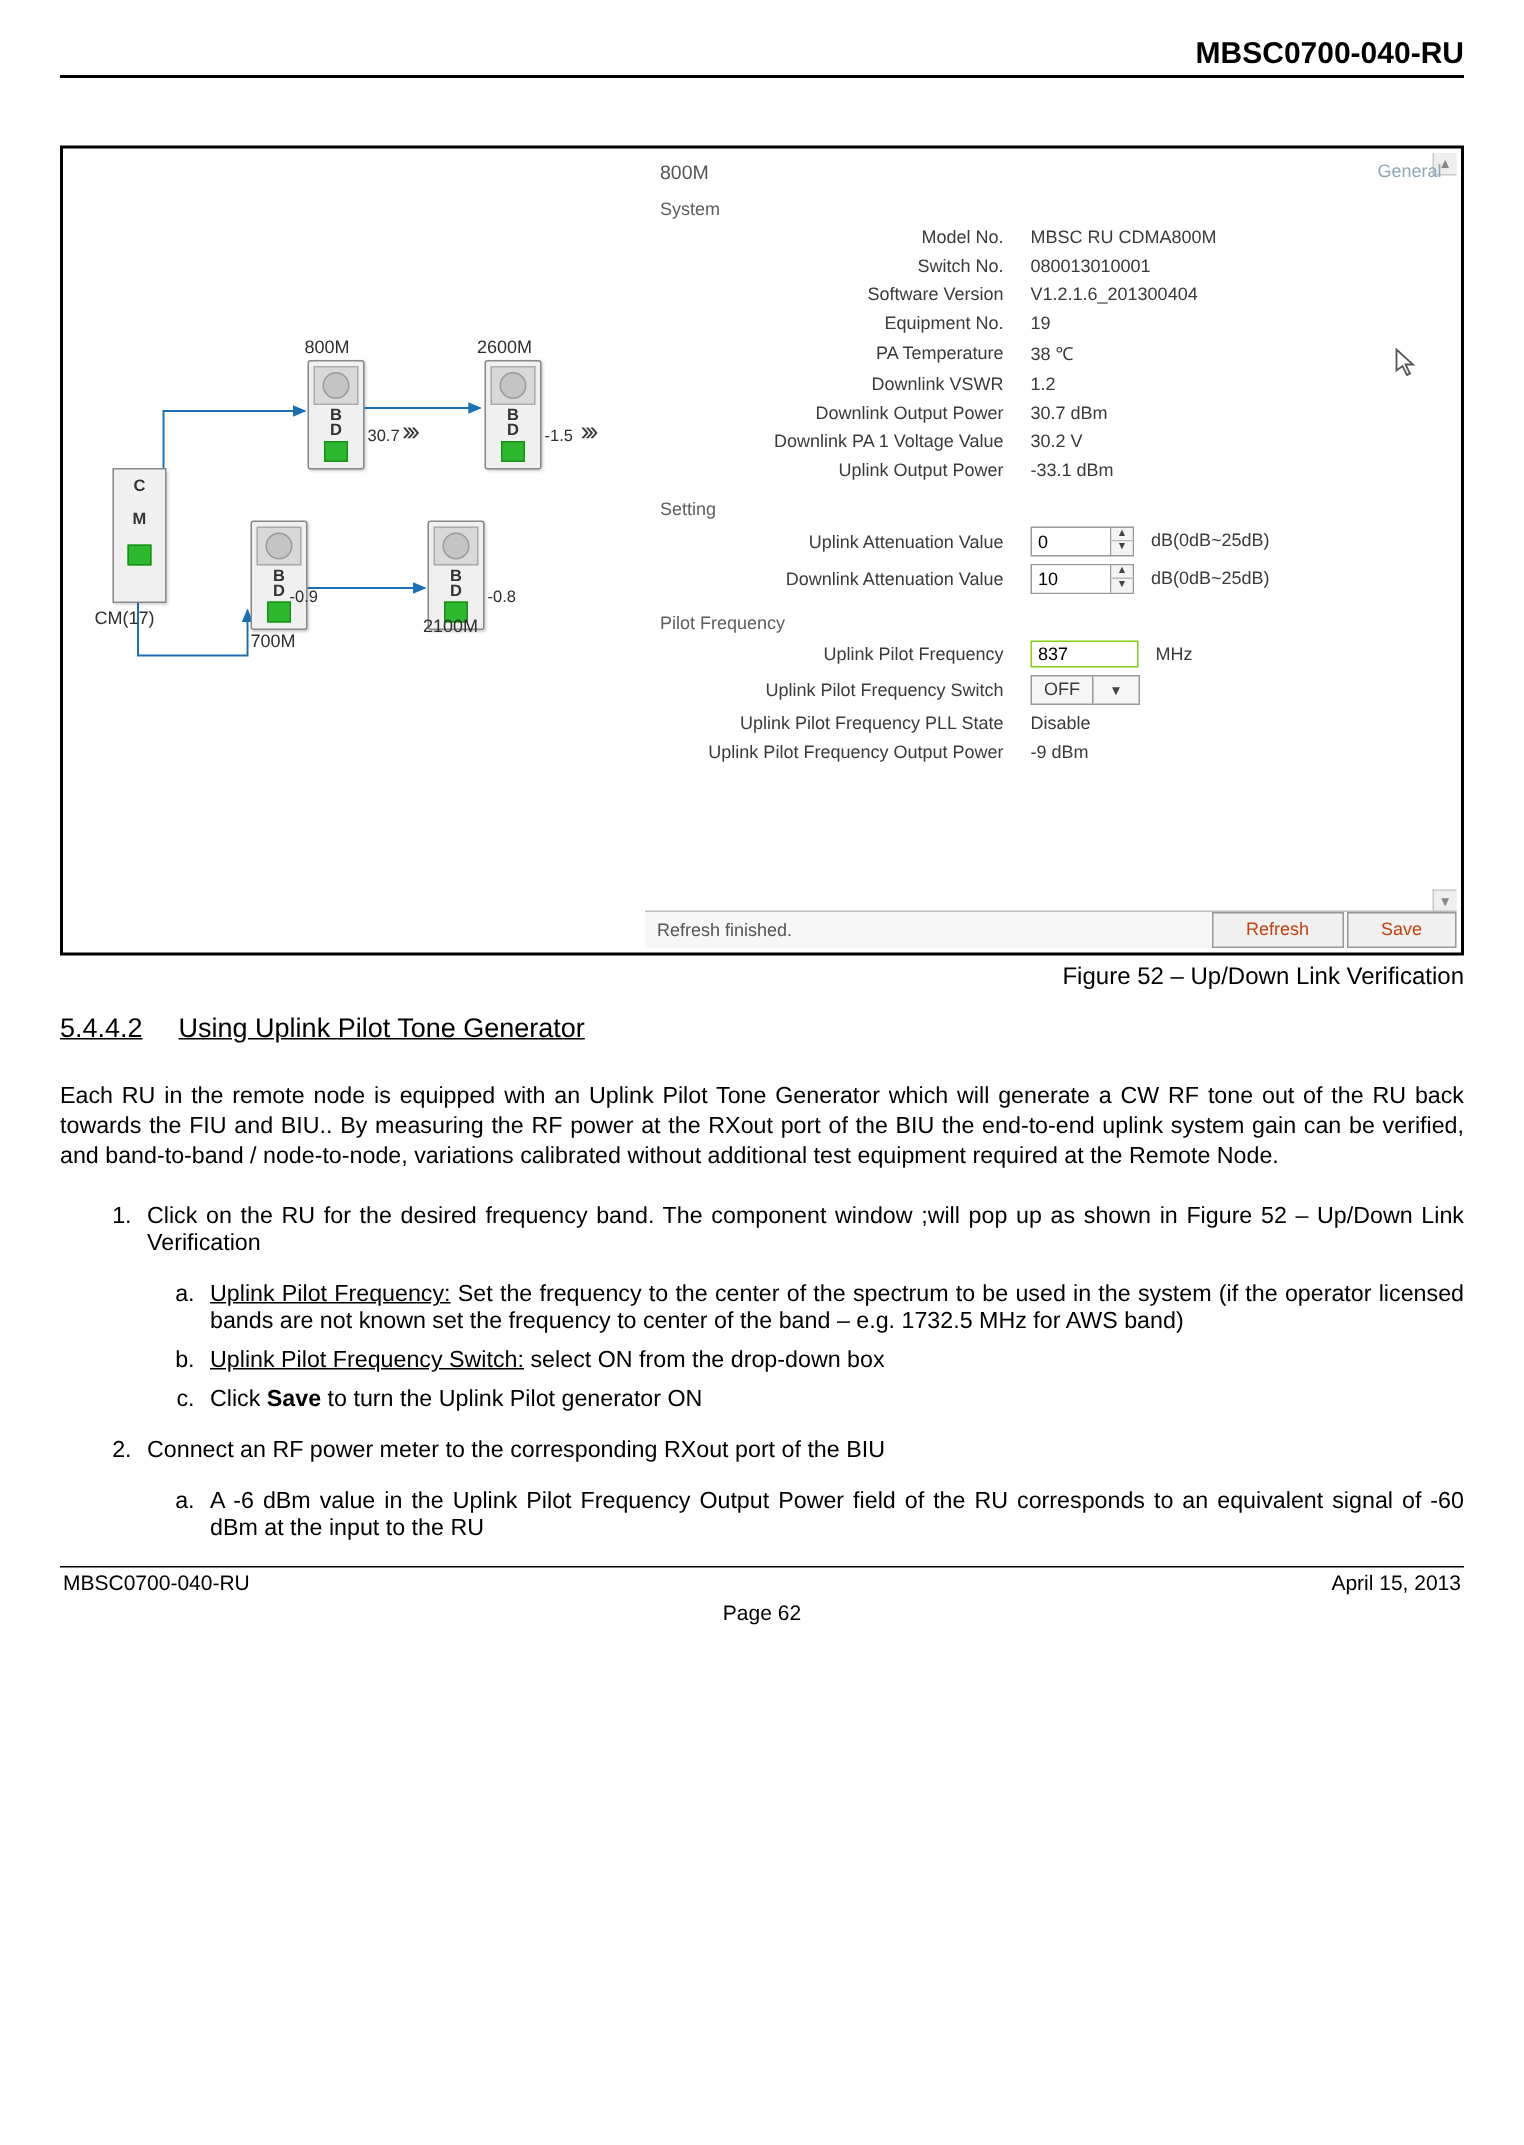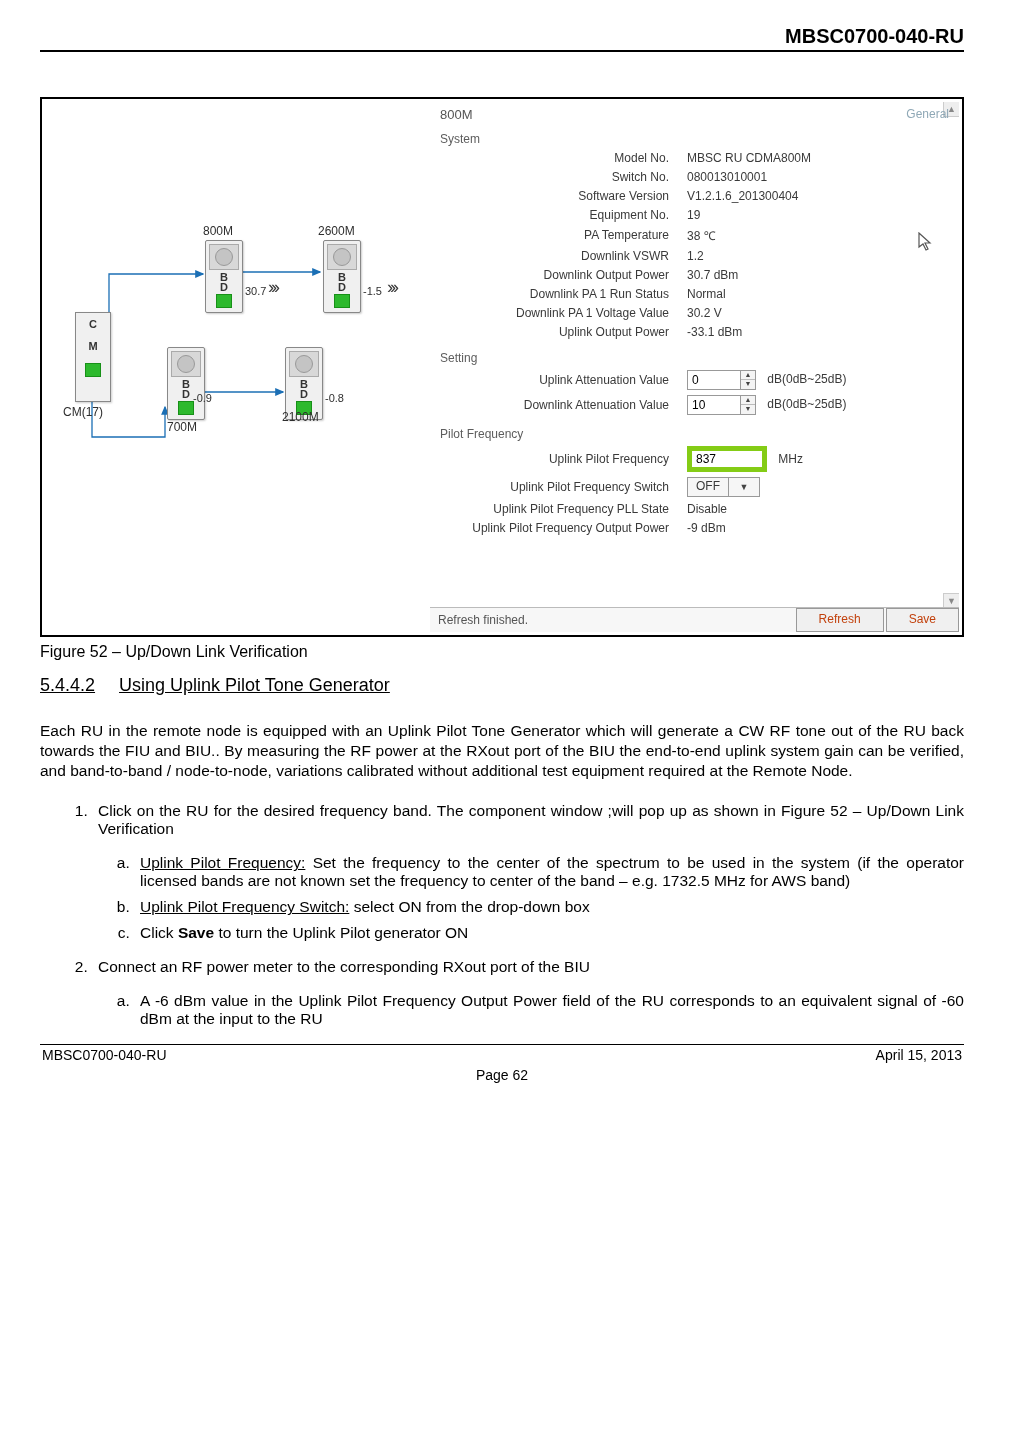--- a/index.html
+++ b/index.html
@@ -4,21 +4,21 @@
 <style>
   body {
     margin: 0;
     font-family: Arial, sans-serif;
     font-size: 15.5px;
     color: #000;
     width: 1016px;
     background: #fff;
   }
   .page {
-    padding: 25px 52px 0 40px;
+    padding: 25px 40px 0 40px;
     position: relative;
   }
   .hdr-line { border-top: 2px solid #000; margin-bottom: 2px; }
   .hdr-right { text-align: right; font-weight: bold; font-size: 20px; padding-bottom: 2px; }
   .figure-wrap { border: 2px solid #000; padding: 3px; margin-top: 45px; }
   .app { display: flex; height: 530px; font-family: Arial; font-size: 12px; color: #333; position: relative; background:#fff;}
   .app-left {
     width: 385px; position: relative; background: #fff;
   }
   .module {
@@ -59,21 +59,21 @@
   }
   .spinbox .arrows {
     display:flex; flex-direction:column; border-left:1px solid #999; width:14px;
   }
   .spinbox .arrows div {
     flex:1; font-size:7px; line-height:8px; text-align:center; color:#444; cursor:default;
     background:#f4f4f4;
   }
   .spinbox .arrows div:first-child { border-bottom:1px solid #bbb;}
   .txtfield {
-    border:5px solid #84cc16; width:62px; height:16px; font-size:12px; padding:0 4px; display:inline-block;
+    border:1px solid #84cc16; width:62px; height:16px; font-size:12px; padding:0 4px; display:inline-block;
     background:#fff;
   }
   .combo {
     display:inline-flex; border:1px solid #999; height:18px; background:#f6f6f6;
   }
   .combo span { padding:1px 8px; font-size:12px;}
   .combo .dd { border-left:1px solid #999; width:14px; text-align:center; font-size:9px; line-height:16px; color:#444;}
   .cursor-icon { position:absolute; right:25px; top:130px; font-size:18px; color:#333;}
   .footer-bar {
     position:absolute; bottom:0; left:0; right:0; height:24px;
@@ -88,21 +88,21 @@
   .scroll-arrow-top, .scroll-arrow-bot {
     position:absolute; right:0; width:15px; height:14px; background:#eee; border-left:1px solid #ccc;
     text-align:center; font-size:9px; color:#888; line-height:14px;
   }
   .scroll-arrow-top { top:0; border-bottom:1px solid #ccc;}
   .scroll-arrow-bot { bottom:24px; border-top:1px solid #ccc;}
 
   svg.wire { position:absolute; left:0; top:0; width:100%; height:100%; pointer-events:none;}
   svg.wire path { stroke:#1b6fb5; stroke-width:1.3; fill:none; marker-end:url(#arrowhead);}
 
-  .fig-caption { text-align:left; font-size:16px; margin:6px 0 14px 0;}
+  .fig-caption { text-align:right; font-size:16px; margin:6px 0 14px 0;}
   .heading { font-size:18px; margin: 10px 0 25px 0; text-decoration: underline; }
   .heading .hn { margin-right:24px;}
   p.body { margin: 0 0 22px 0; text-align: justify; line-height: 1.28;}
   ol.main { padding-left: 52px; margin:6px 0;}
   ol.main > li { margin-bottom: 10px; text-align:justify; padding-left:6px;}
   ol.sub { list-style-type: lower-alpha; padding-left: 36px; margin:16px 0;}
   ol.sub > li { margin-bottom: 8px; text-align:justify; padding-left:6px;}
   .ul { text-decoration: underline;}
   .ftr-line { border-top:1px solid #000; margin-top:12px; position:relative;}
   .ftr-row { display:flex; justify-content:space-between; font-size:14px; padding:2px 2px 4px 2px;}
@@ -219,24 +219,20 @@
                 <td class="k">PA Temperature</td>
                 <td class="v">38   ℃</td>
               </tr>
           <tr>
                 <td class="k">Downlink VSWR</td>
                 <td class="v">1.2</td>
               </tr>
           <tr>
                 <td class="k">Downlink Output Power</td>
                 <td class="v">30.7   dBm</td>
-              </tr>
-          <tr>
-                <td class="k">Downlink PA 1 Run Status</td>
-                <td class="v">Normal</td>
               </tr>
           <tr>
                 <td class="k">Downlink PA 1 Voltage Value</td>
                 <td class="v">30.2   V</td>
               </tr>
           <tr>
                 <td class="k">Uplink Output Power</td>
                 <td class="v">-33.1   dBm</td>
               </tr>
         </tbody>

